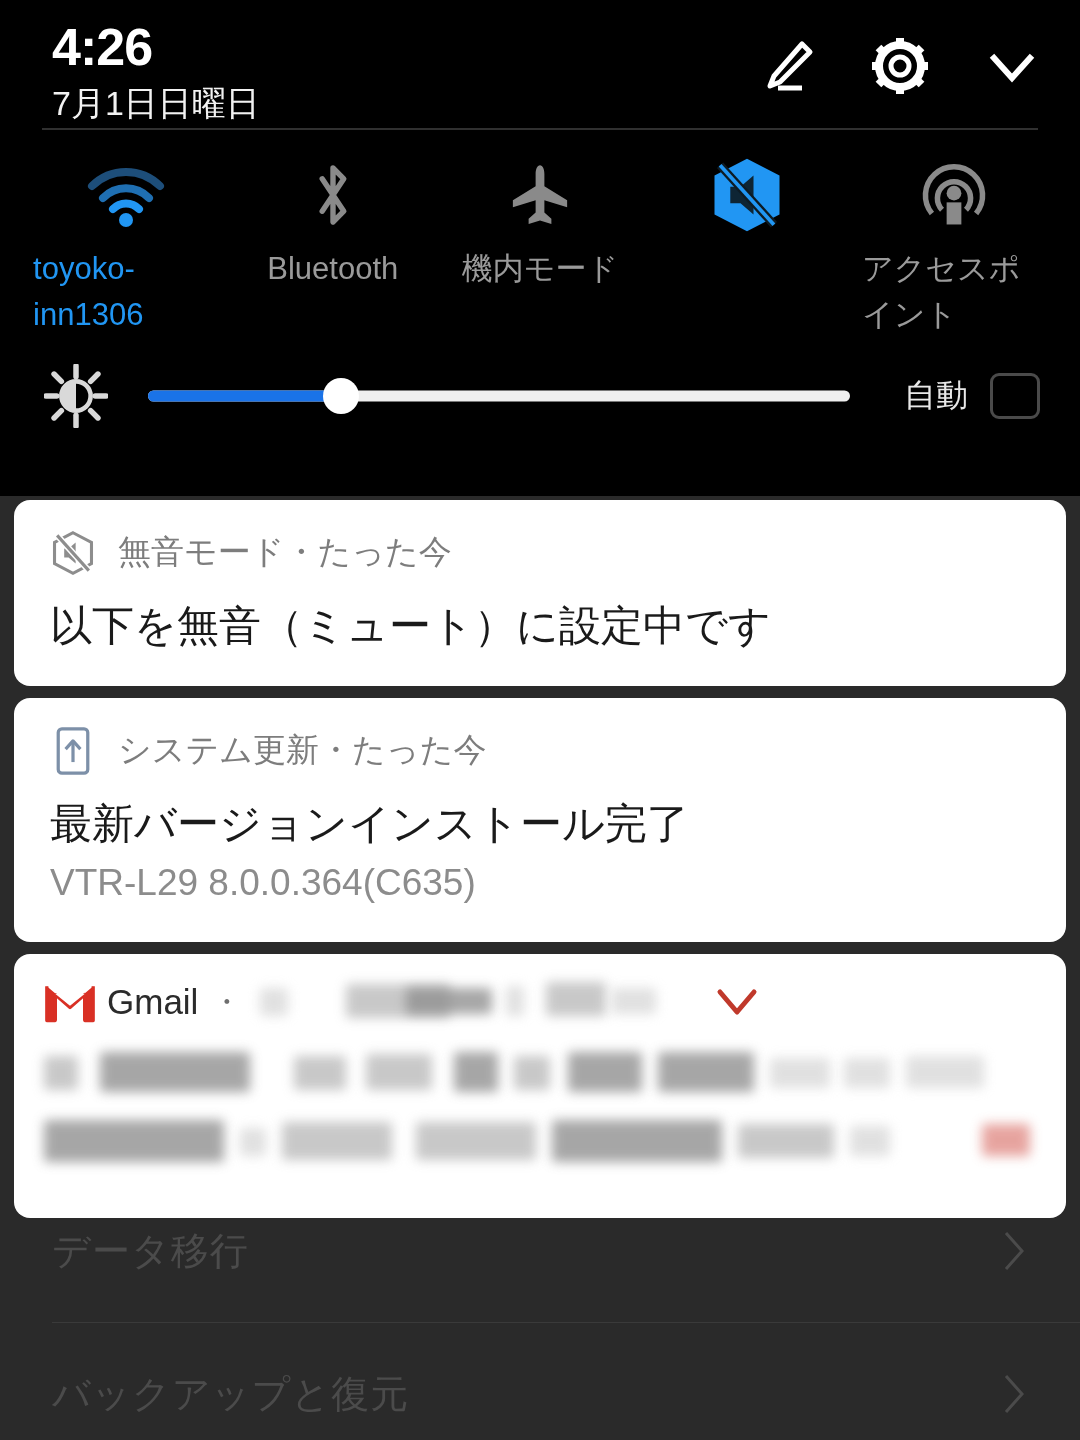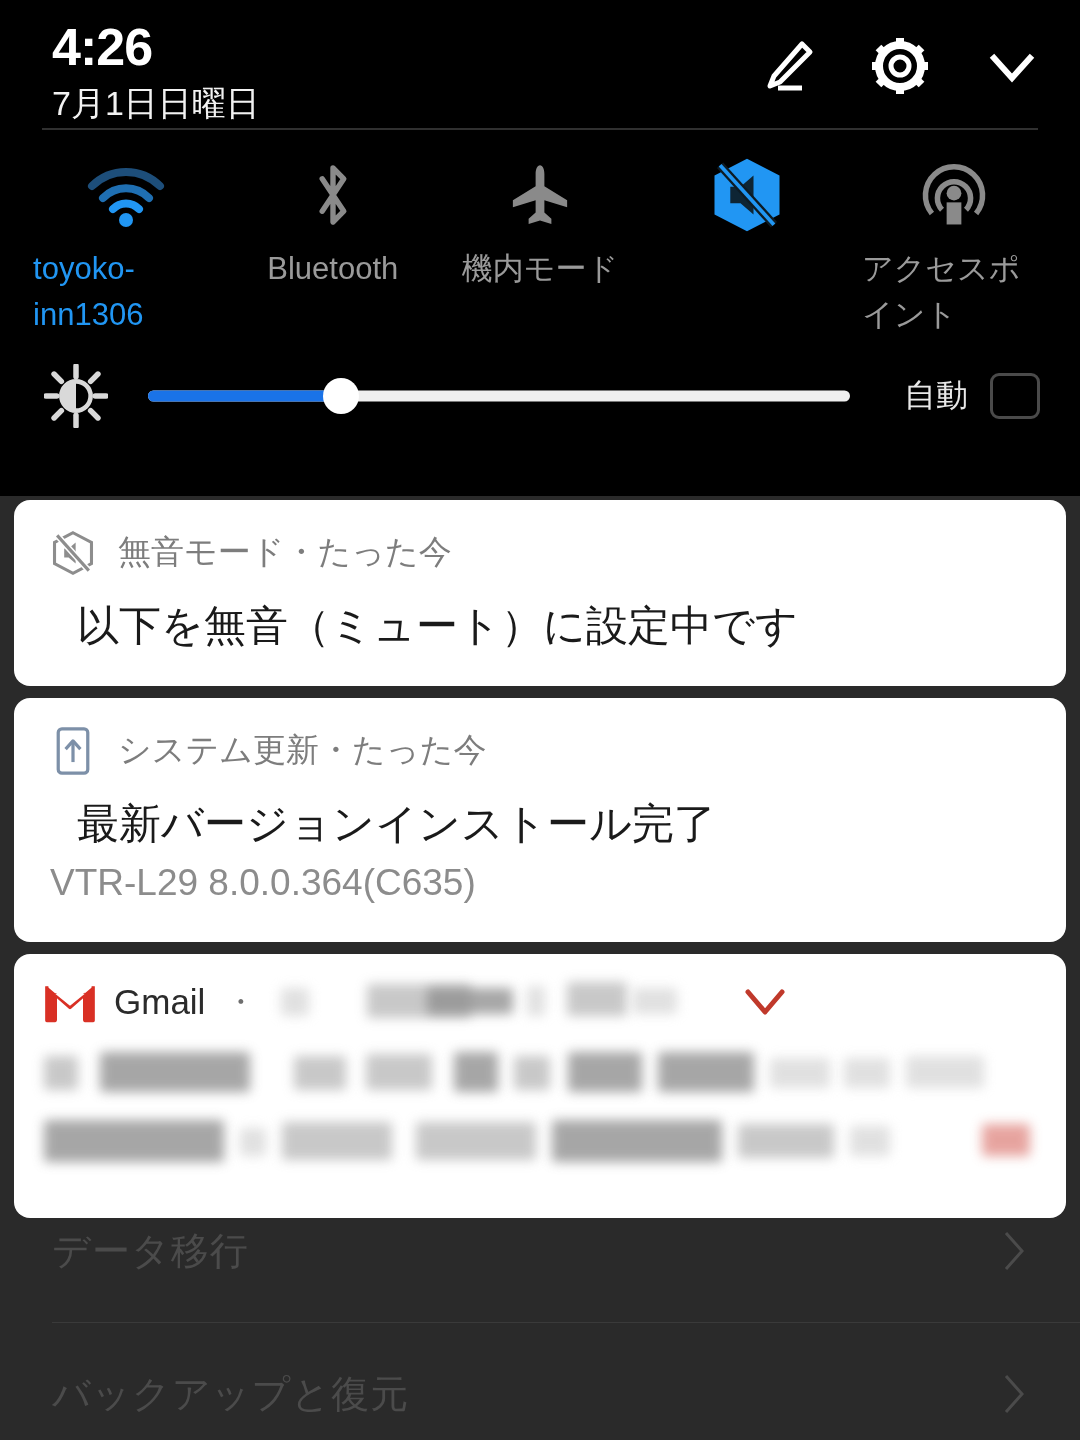--- a/index.html
+++ b/index.html
@@ -109,29 +109,29 @@
     margin: 0 14px 12px 14px;
     border-radius: 16px;
     padding: 30px 36px 34px 36px;
     position: relative;
   }
   .n-head { display: flex; gap: 22px; height: 52px; }
   .n-head-icon { width: 46px; height: 46px; display:flex; align-items:center; justify-content:center; }
   .n-head-icon svg { display: block; }
   .n-head-text { font-size: 33px; color: #7d7d7d; }
   .n-title {
-    margin-top: 18px; font-size: 42px; color: #1a1a1a; line-height: 52px; margin-left: 27px;
+    margin-top: 18px; font-size: 42px; color: #1a1a1a; line-height: 52px;
   }
   .n-body {
     margin-top: 8px; font-size: 37px; color: #8c8c8c; line-height: 50px;
   }
 
   
   .gmail-card { padding: 26px 30px 30px 30px; }
-  .gm-head { display: flex; align-items: center; gap: 18px; }
+  .gm-head { display: flex; align-items: center; gap: 11px; }
   .gm-logo { width: 52px; height: 44px; }
   .gm-name { font-size: 35px; color: #2b2b2b; font-weight: 500; }
   .gm-dot { font-size: 30px; color: #6e6e6e; margin: 0 2px; }
   .gm-blur-head { position: relative; flex: 0 0 auto; width: 440px; height: 40px; }
   .gm-chevron { margin-left: 10px; width: 44px; height: 32px; }
   .gm-lines { margin-top: 28px; }
   .gm-line { position: relative; height: 42px; margin-bottom: 26px; }
   .blur-seg {
     position: absolute; top: 0; height: 100%;
     background: #b9b9b9; border-radius: 3px;

